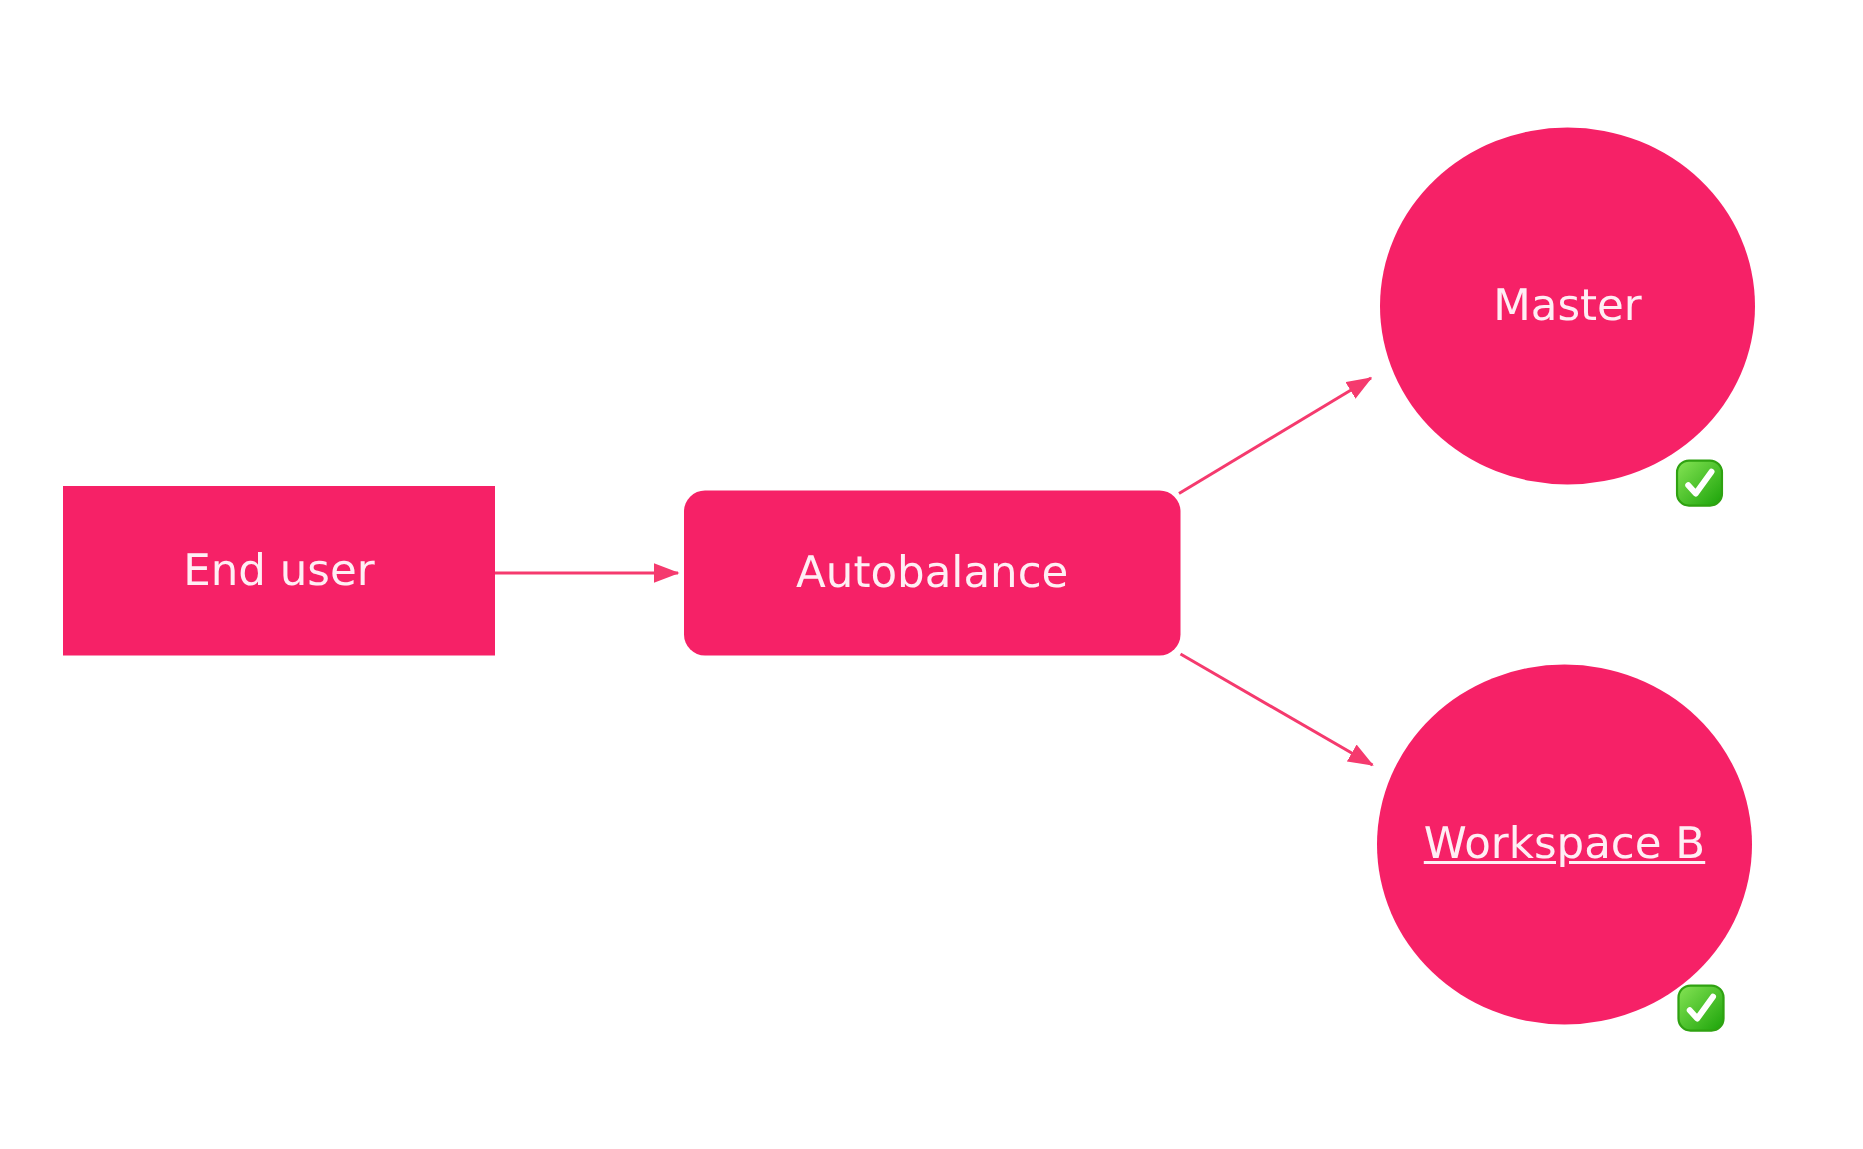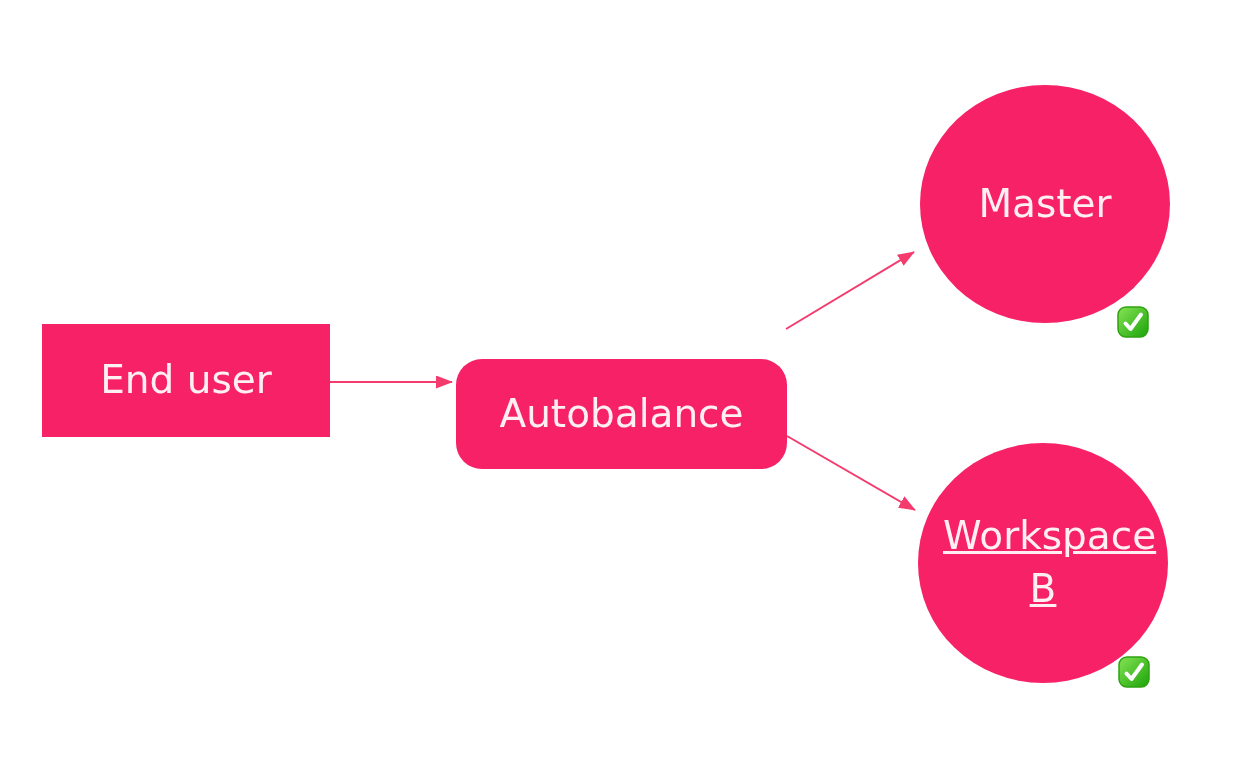--- a/index.html
+++ b/index.html
@@ -22,33 +22,32 @@
     height: 766px;
     pointer-events: none;
   }
   .node {
     position: absolute;
     display: flex;
     align-items: center;
     justify-content: center;
     text-align: center;
     color: #ffeef4;
-    font-size: 39px;
+    font-size: 29px;
     line-height: 1.35;
     background: #f62167;
   }
   .node-rect {
     left: 42px; top: 324px;
     width: 288px; height: 113px; text-align: right;
   }
   .node-rounded {
     left: 456px; top: 327px;
     width: 331px; height: 110px;
-    border-radius: 26px;
-    margin-top: 32px;
+    border-radius: 14px;
   }
   .node-circle {
     border-radius: 50%;
   }
   .node-master {
     left: 920px; top: 85px;
     width: 250px; height: 238px;
   }
   .node-workspace-b {
     left: 918px; top: 443px;

